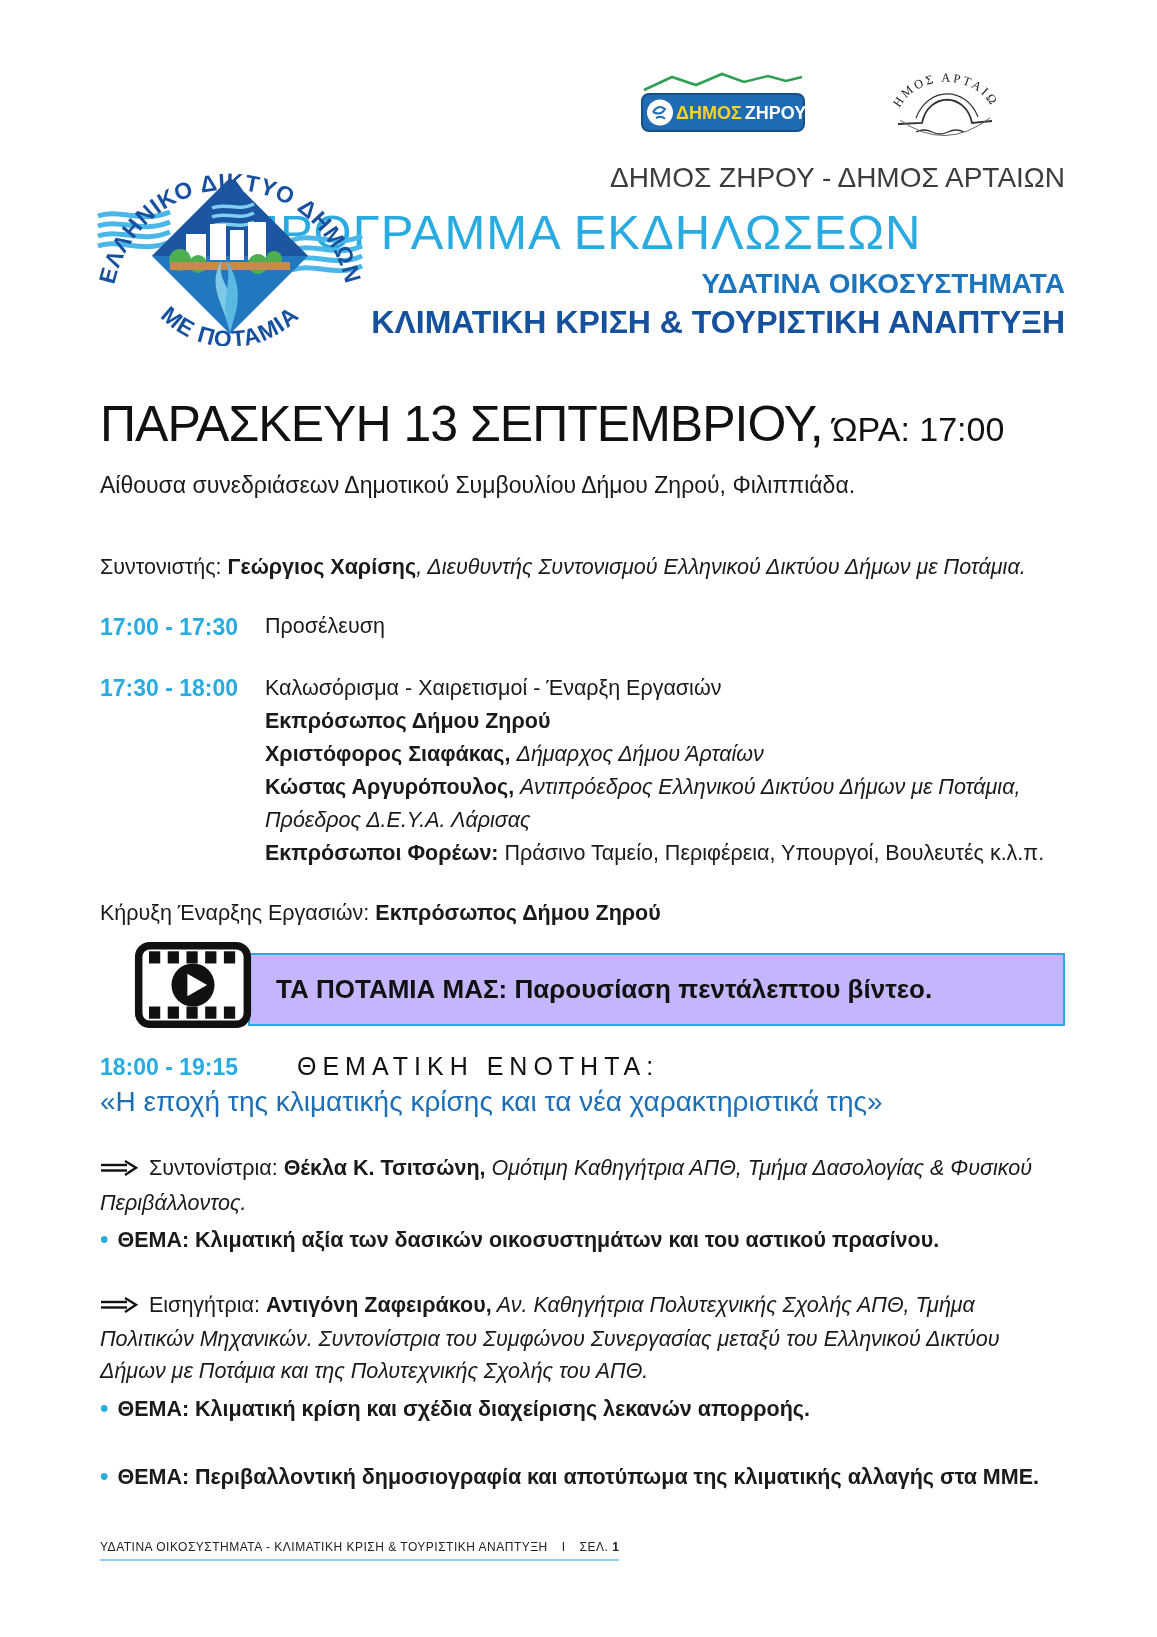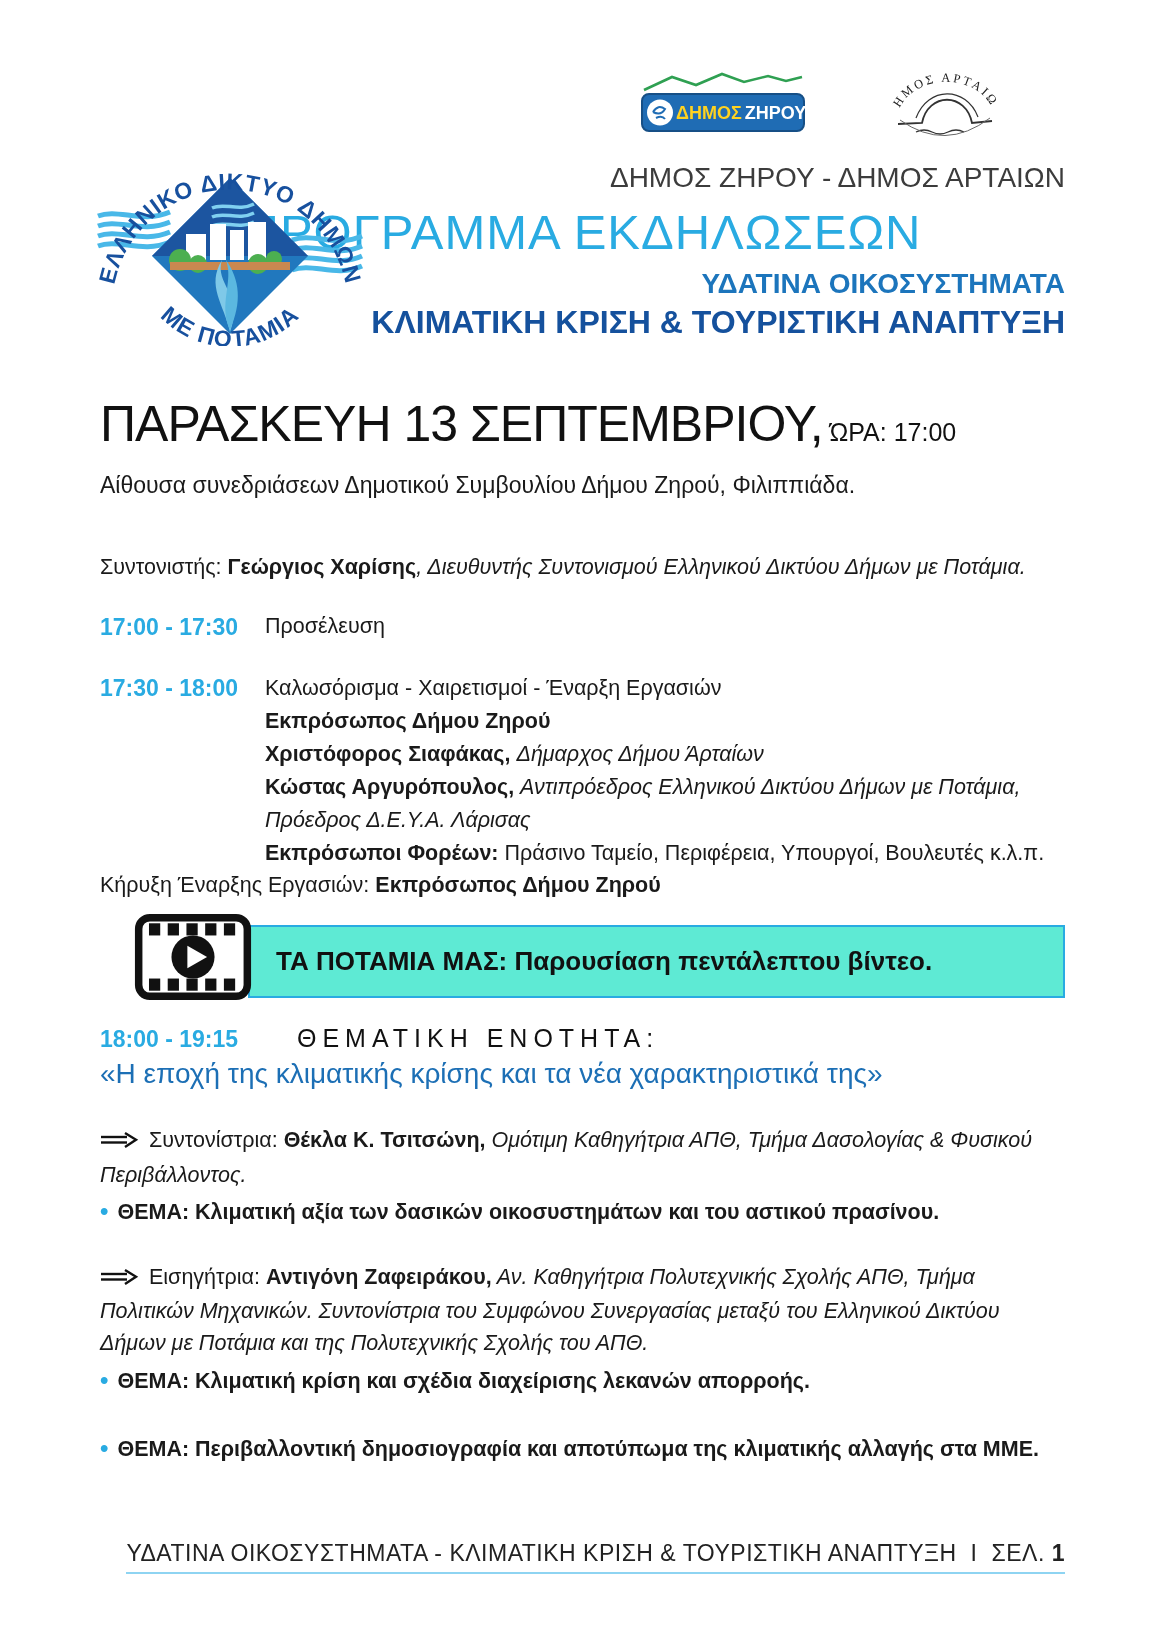--- a/index.html
+++ b/index.html
@@ -17,50 +17,50 @@
   .network-logo { position:absolute; left:-6px; top:4px; }
   .mast-text { text-align:right; }
   .municipalities { font-size:28px; color:#3c3c3c; letter-spacing:0; margin:2px 0 10px 0; }
   .program-title { font-size:49px; color:#29abe2; letter-spacing:1px; margin:0 0 8px 0; font-weight:normal;text-align:center; }
   .subtitle1 { font-size:28px; color:#1c75bc; font-weight:bold; margin:0 0 4px 0; }
   .subtitle2 { font-size:32px; color:#15519d; font-weight:bold; margin:0; }
 
   
   .main { position:absolute; top:388px; left:100px; right:92px; font-size:21px; line-height:1.45; }
   .h-date { font-size:50px; letter-spacing:-1px; margin:0; font-weight:normal; color:#111; white-space:nowrap; }
-  .h-date .time-part { font-size:25px; letter-spacing:0; }
+  .h-date .time-part { font-size:34px; letter-spacing:0; }
   .venue { font-size:23px; margin-top:8px; }
 
   .moderator { margin-top:50px; font-size:21.5px; }
   .b { font-weight:bold; } .it { font-style:italic; }
 
   .sched { display:flex; margin-top:28px; }
   .sched-time { width:165px; flex:0 0 165px; color:#29abe2; font-weight:bold; font-size:23px; }
   .sched-body { flex:1; font-size:21.5px; }
   .sched-body .ln { line-height:33px; }
 
-  .opening { font-size:21.5px; }
+  .opening { margin-top:28px; font-size:21.5px; }
 
   .video-row { display:flex; align-items:center; margin-top:4px; height:112px; }
   .film-icon { margin-left:34px; margin-right:-4px; position:relative; z-index:2; flex:0 0 auto; }
-  .video-box { flex:1; border:2px solid #29abe2; background:#5eead4; padding:16px 10px 16px 26px;
+  .video-box { flex:1; border:2px solid #29abe2; background:#c4b5fd; padding:16px 10px 16px 26px;
                font-size:26px; font-weight:bold; color:#111; }
 
   .thematic-row { display:flex; align-items:baseline; margin-top:2px; }
   .thematic-time { width:165px; flex:0 0 165px; color:#29abe2; font-weight:bold; font-size:23px; }
   .thematic-label { font-size:25px; letter-spacing:6px; margin-left:32px; color:#111; }
 
   .big-title { font-size:28px; color:#1c6fb5; line-height:1.3; font-weight:normal; }
 
   .section { margin-top:32px; font-size:21.5px; line-height:1.5; }
   .arrow-icon { display:inline-block; vertical-align:-2px; margin-right:9px; }
   .theme-line { margin-top:2px; font-weight:bold; font-size:21.5px; }
   .bullet { color:#29abe2; font-weight:bold; margin-right:9px; font-size:24px; }
 
-  .footer { position:absolute; left:92px; right:92px; top:1540px; text-align:right; font-size:23px; color:#222; }
+  .footer { position:absolute; left:100px; right:92px; top:1540px; text-align:left; font-size:12px; color:#222; }
   .footer-inner { display:inline-block; border-bottom:2px solid #8ed4f2; padding-bottom:5px; letter-spacing:0.5px; }
   .footer-sep { margin:0 14px; }
   .footer-page-num { font-weight:bold; }
 </style>
 </head>
 <body>
 
 <div class="page">
 
   <div class="top-logos">

